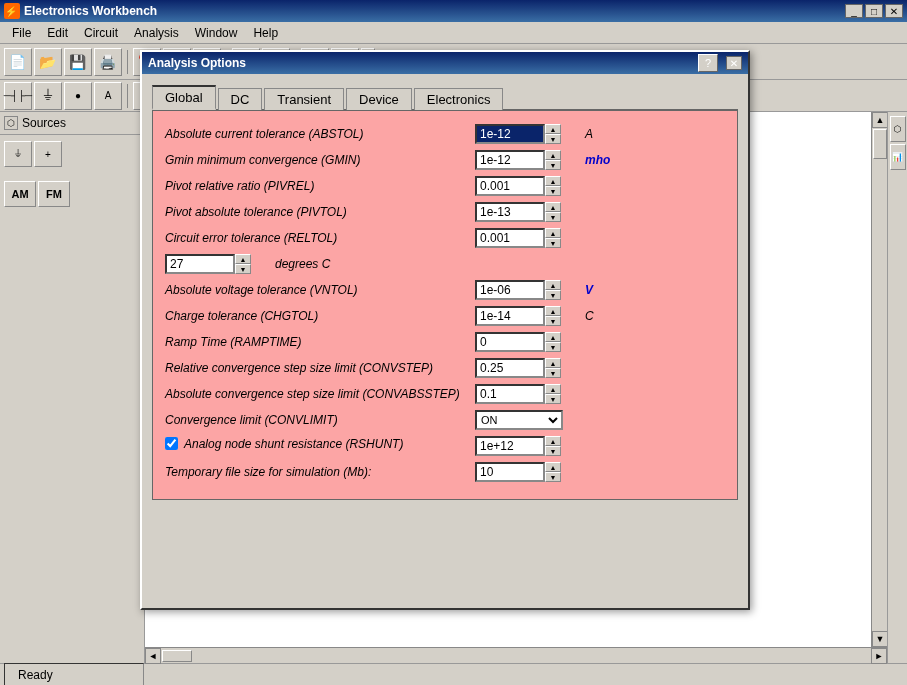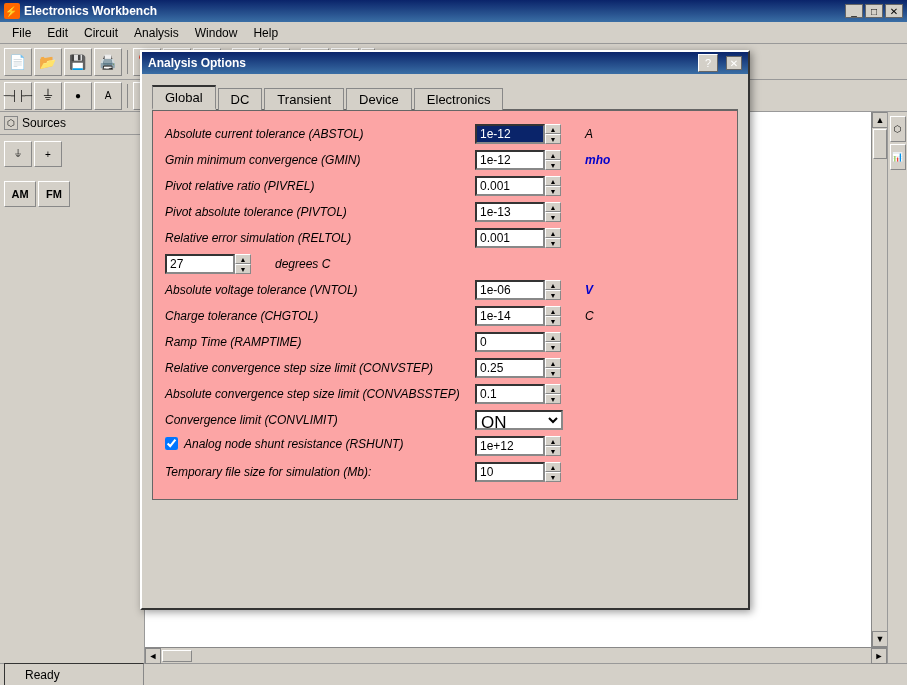--- a/index.html
+++ b/index.html
@@ -236,21 +236,21 @@
       height: 22px;
       background: #d4d0c8;
       border-top: 1px solid #999;
       display: flex;
       align-items: center;
       padding: 0 4px;
       font-size: 12px;
     }
     .status-panel {
       border: 1px inset #888;
-      padding: 1px 20px;
+      padding: 1px 13px;
       height: 24px;
       min-width: 140px;
       display: flex;
       align-items: center;
     }
 
     
     .dialog-overlay {
       position: absolute;
       top: 0; left: 0; right: 0; bottom: 0;
@@ -391,21 +391,21 @@
     }
     .unit-label.blue {
       color: #0000cc;
       font-weight: bold;
     }
     .dropdown-select {
       width: 88px;
       height: 20px;
       background: white;
       border: 2px inset #888;
-      font-size: 17px;
+      font-size: 11px;
       font-family: inherit;
       cursor: pointer;
     }
 
     
     .checkbox-row {
       display: flex;
       margin-bottom: 4px;
     }
     .checkbox-row input[type=checkbox] {
@@ -643,21 +643,21 @@
                 <div class="spinbox-arrow">▲</div>
                 <div class="spinbox-arrow">▼</div>
               </div>
             </div>
             <span class="unit-label"></span>
           </div>
         </div>
 
         
         <div class="form-row">
-          <div class="form-label">Relative error simulation (RELTOL)</div>
+          <div class="form-label">Circuit error tolerance (RELTOL)</div>
           <div class="form-input-wrap">
             <div class="spinbox">
               <input type="text" value="0.001" style="">
               <div class="spinbox-arrows">
                 <div class="spinbox-arrow">▲</div>
                 <div class="spinbox-arrow">▼</div>
               </div>
             </div>
             <span class="unit-label"></span>
           </div>

